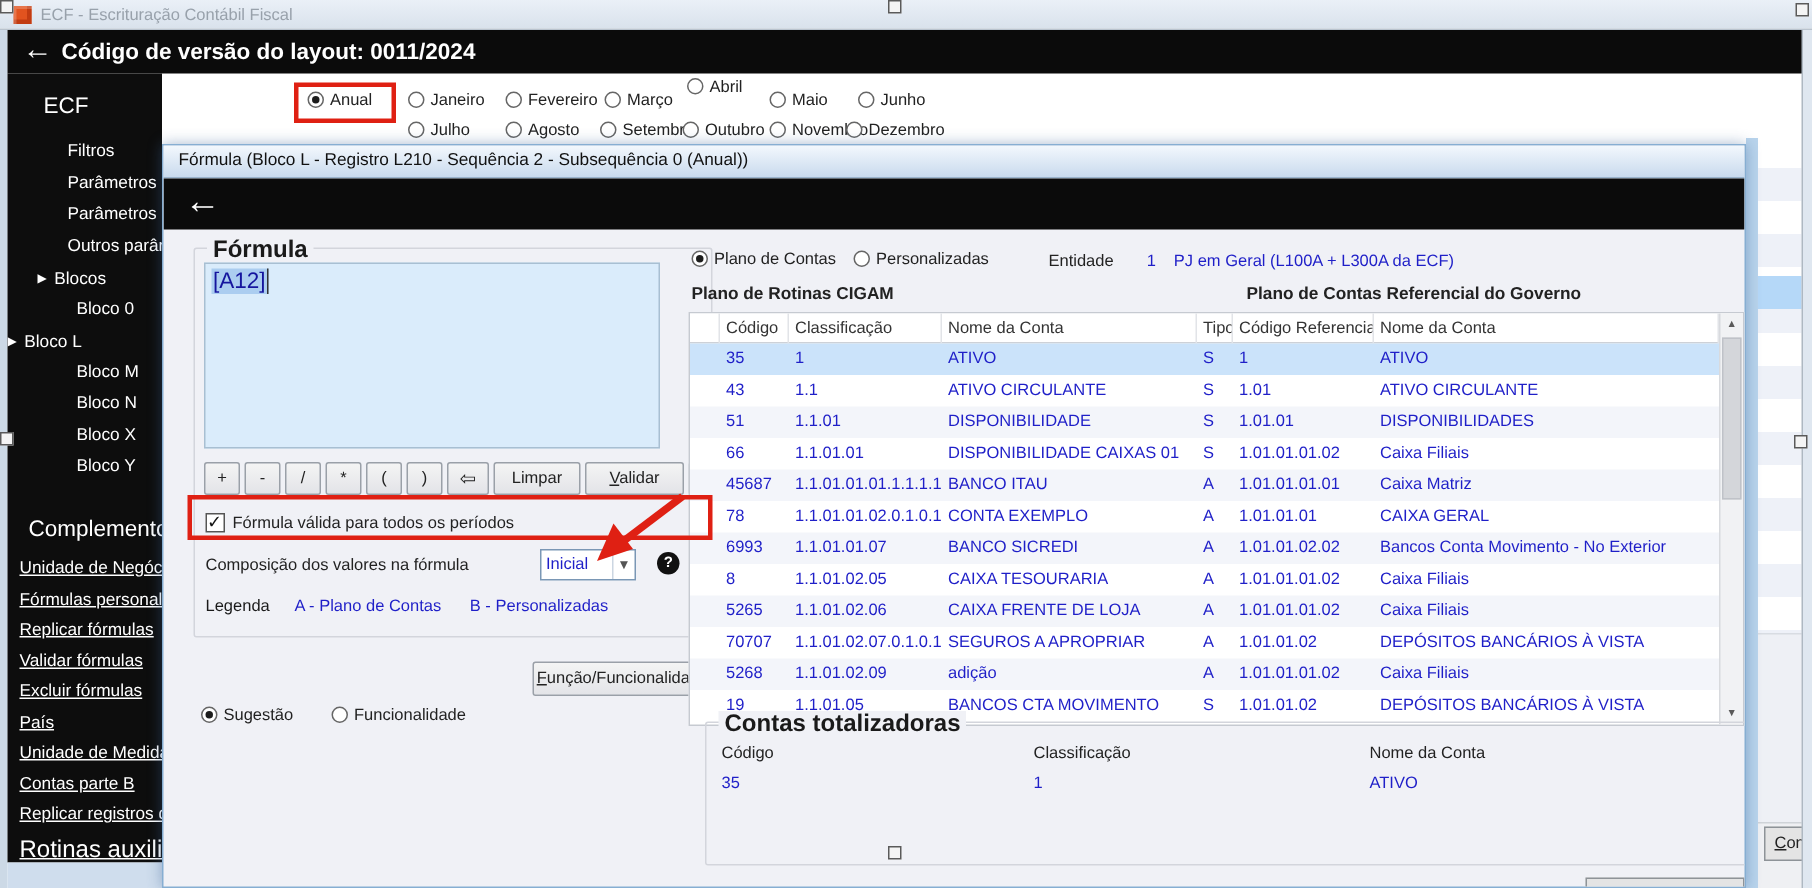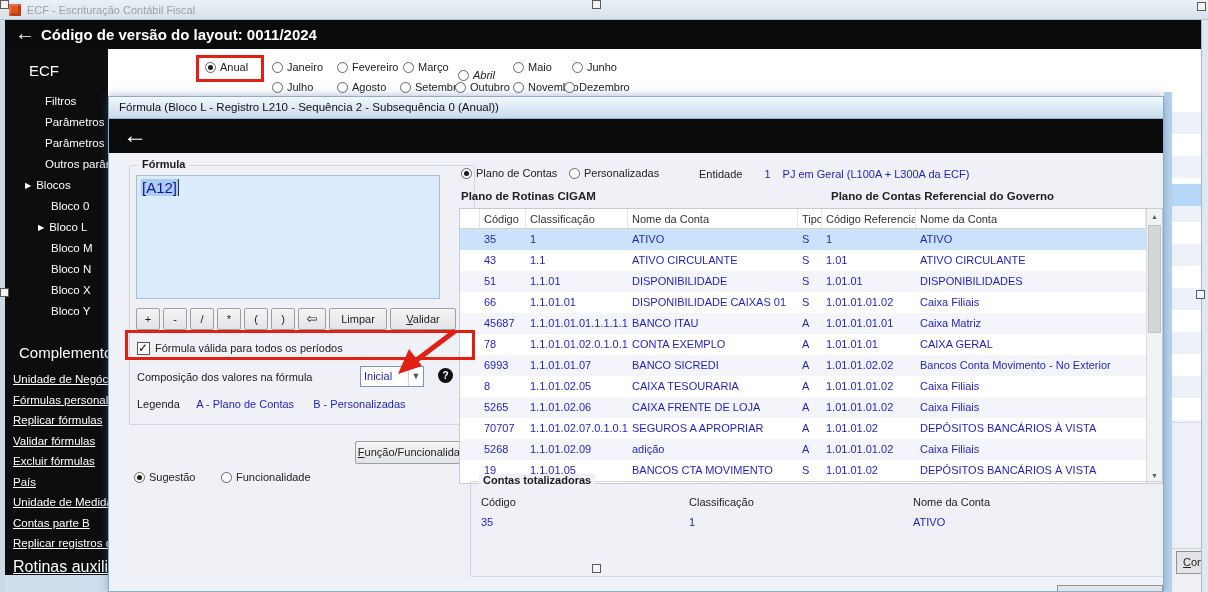--- a/index.html
+++ b/index.html
@@ -19,21 +19,21 @@
   .win-right-line { position:absolute; left:1201px; top:20px; width:1px; height:572px; background:#aeb8c2; z-index:3; }
   .win-right-pad { position:absolute; left:1202px; top:20px; width:6px; height:572px; background:#dfe7f0; z-index:3; }
 
   
   .sidebar { position:absolute; left:5px; top:49px; width:103px; height:526px; background:#0d0d0d; color:#fff; z-index:2; overflow:hidden; }
   .sidebar-bottom { position:absolute; left:5px; top:575px; width:103px; height:17px; background:#cfdded; z-index:2; }
   .sb-title { font-size:15px; margin:13px 0 12px 24px; white-space:nowrap; }
   .sb-items { list-style:none; }
   .sb-items li { height:21px; line-height:21px; white-space:nowrap; font-size:11.5px; cursor:pointer; }
   .sb-items li .tri { font-size:8px; margin-right:5px; vertical-align:1px; }
-  .ind1 { padding-left:40px; } .ind0 { padding-left:20px; } .ind2 { padding-left:46px; } .ind2a { padding-left:33px; }
+  .ind1 { padding-left:40px; } .ind0 { padding-left:20px; } .ind2 { padding-left:46px; } .ind2a { }
   .sb-title2 { font-size:15px; margin:22px 0 8px 14px; white-space:nowrap; }
   .sb-links { list-style:none; }
   .sb-links li { height:20.5px; line-height:20.5px; padding-left:8px; white-space:nowrap; font-size:11.5px;
     text-decoration:underline; cursor:pointer; }
   .sb-rotinas { font-size:16px; margin:4px 0 0 8px; text-decoration:underline; white-space:nowrap; cursor:pointer; }
 
   
   .content-bg { position:absolute; left:108px; top:49px; width:1094px; height:543px; background:#fff; z-index:1; }
   .period { position:absolute; z-index:2; white-space:nowrap; cursor:pointer; }
   .rad { display:inline-block; width:11px; height:11px; border:1px solid #666; border-radius:50%;
@@ -54,21 +54,21 @@
   
   .dialog { position:absolute; left:108px; top:96px; width:1056px; height:496px; background:#f0f1f6;
     border:1px solid #86aed2; box-shadow:0 0 9px rgba(60,100,150,.45); z-index:5; overflow:hidden; }
   .dlg-title { position:absolute; left:0; top:0; width:100%; height:22px;
     background:linear-gradient(#f3f8fd,#c9daed); border-bottom:1px solid #9ab3cc; }
   .dlg-title span { position:absolute; left:10px; top:4px; font-size:11.5px; color:#111; }
   .dlg-black { position:absolute; left:0; top:22px; width:100%; height:34px; background:#0b0b0b; }
   .dlg-black .back { position:absolute; left:14px; top:2px; color:#fff; font-size:24px; font-weight:bold; cursor:pointer; }
 
   .grpbox { position:absolute; border:1px solid #d3d5dc; border-radius:2px; }
-  .grplabel { position:absolute; top:-8px; left:8px; background:#f0f1f6; padding:0 4px; font-weight:bold; color:#1a1a1a; font-size:11px; }
+  .grplabel { position:absolute; top:-8px; left:8px; background:#f0f1f6; padding:0 4px; font-weight:bold; color:#1a1a1a; font-size:16px; }
 
   .formula-box { left:20px; top:68px; width:346px; height:260px; }
   .formula-text { position:absolute; left:6px; top:9px; width:304px; height:124px; background:#daecfb;
     border:1px solid #a8bfd2; padding:3px 4px; font-size:15px; cursor:text; }
   .formula-text .sel { background:#abcdf0; color:#15159e; border-right:1px solid #333; padding:0 1px; }
   .fbtn-row { position:absolute; left:6px; top:142px; display:flex; gap:3px; }
   .fbtn { display:inline-block; height:22px; background:linear-gradient(#f4f4f4,#e3e4e8); border:1px solid #9aa0a8;
     border-radius:2px; text-align:center; line-height:20px; font-size:11px; cursor:pointer; }
   .fbtn.sq { width:24px; } .fbtn.arr { width:28px; font-size:13px; }
   .fbtn.w1 { width:58px; } .fbtn.w2 { width:66px; } .fbtn.w3 { width:28px; }
@@ -184,21 +184,21 @@
   <div class="sb-rotinas">Rotinas auxili</div>
 </div>
 <div class="sidebar-bottom"></div>
 
 <div class="content-bg"></div>
 
 <span class="period" style="left:205px; top:61px;"><span class="rad on"></span><span>Anual</span></span>
 <span class="period" style="left:272px; top:61px;"><span class="rad"></span><span>Janeiro</span></span>
 <span class="period" style="left:337px; top:61px;"><span class="rad"></span><span>Fevereiro</span></span>
 <span class="period" style="left:403px; top:61px;"><span class="rad"></span><span>Março</span></span>
-<span class="period" style="left:458px; top:69px;font-style:italic;"><span class="rad"></span><span>Abril</span></span>
+<span class="period" style="left:458px; top:52px;"><span class="rad"></span><span>Abril</span></span>
 <span class="period" style="left:513px; top:61px;"><span class="rad"></span><span>Maio</span></span>
 <span class="period" style="left:572px; top:61px;"><span class="rad"></span><span>Junho</span></span>
 <span class="period" style="left:272px; top:81px;"><span class="rad"></span><span>Julho</span></span>
 <span class="period" style="left:337px; top:81px;"><span class="rad"></span><span>Agosto</span></span>
 <span class="period" style="left:400px; top:81px;"><span class="rad"></span><span>Setembro</span></span>
 <span class="period" style="left:455px; top:81px;"><span class="rad"></span><span>Outubro</span></span>
 <span class="period" style="left:513px; top:81px;"><span class="rad"></span><span>Novembro</span></span>
 <span class="period" style="left:564px; top:81px;"><span class="rad"></span><span>Dezembro</span></span>
 
 <div class="bg-stripes"></div>

